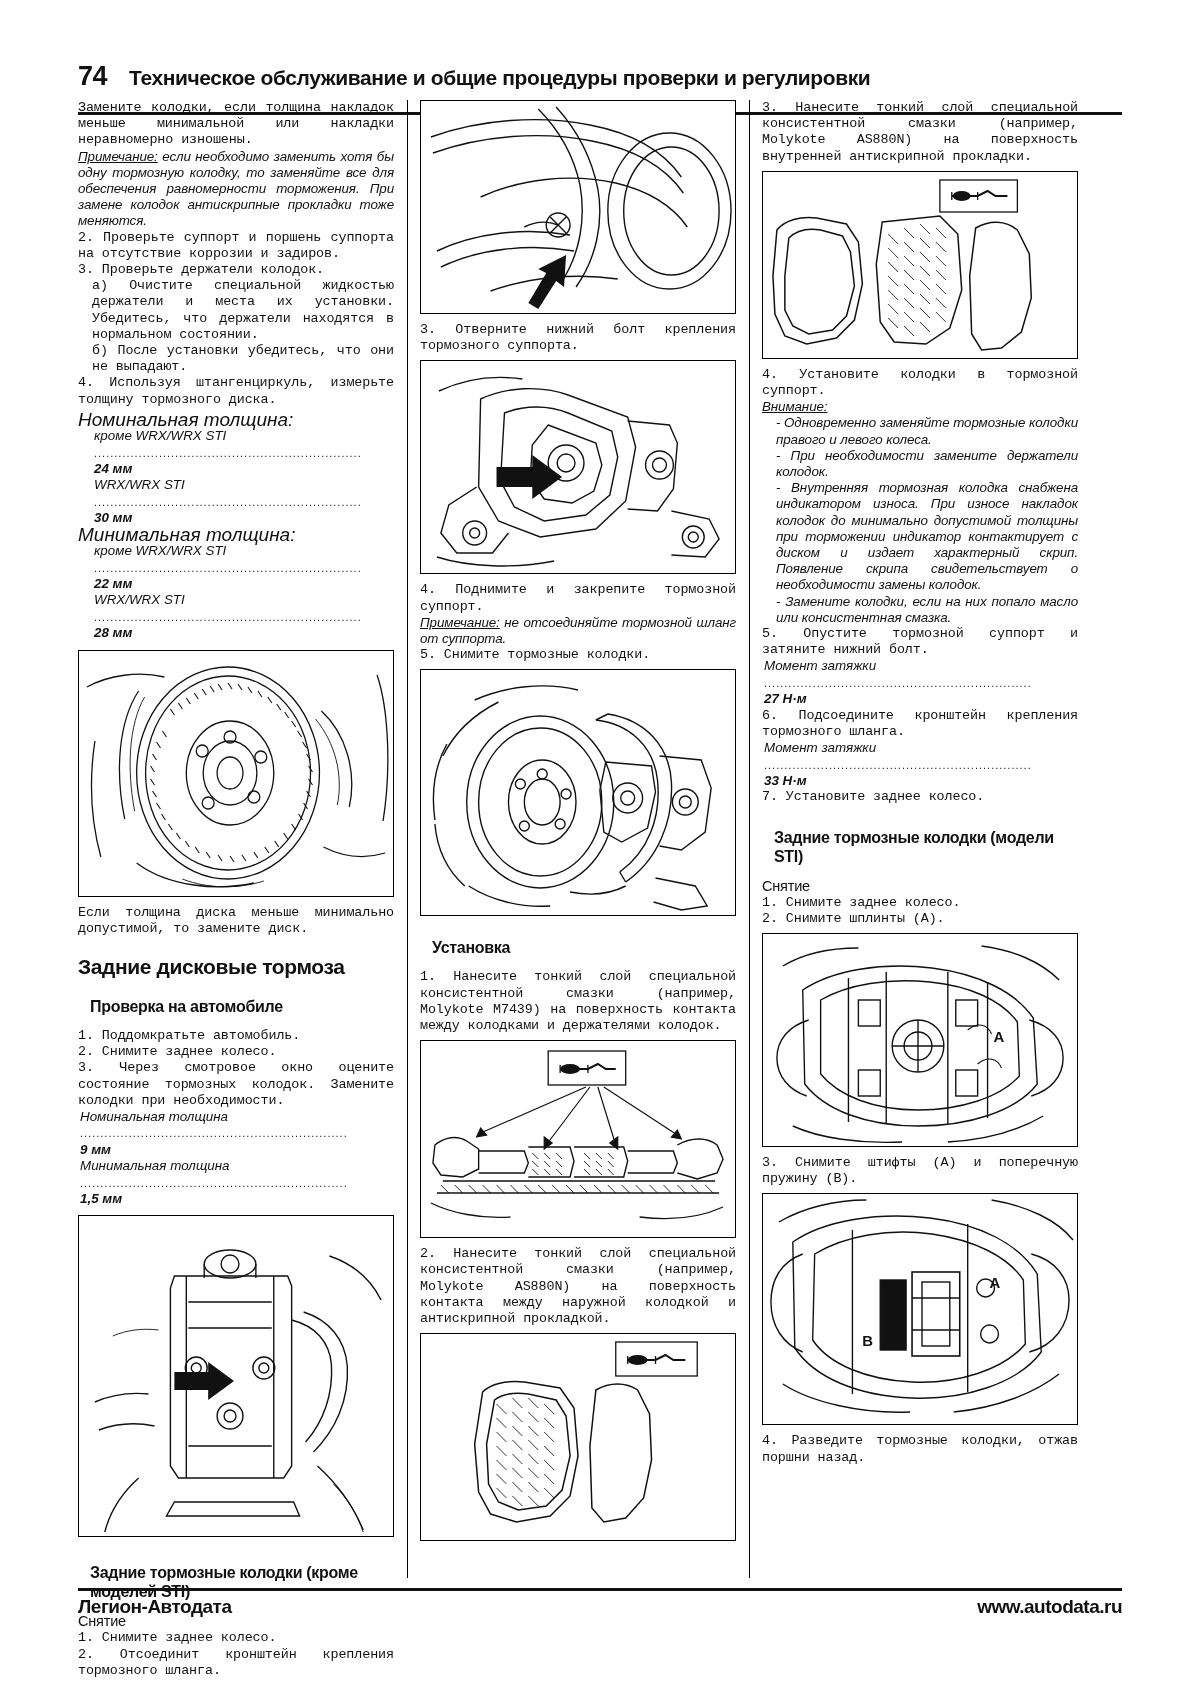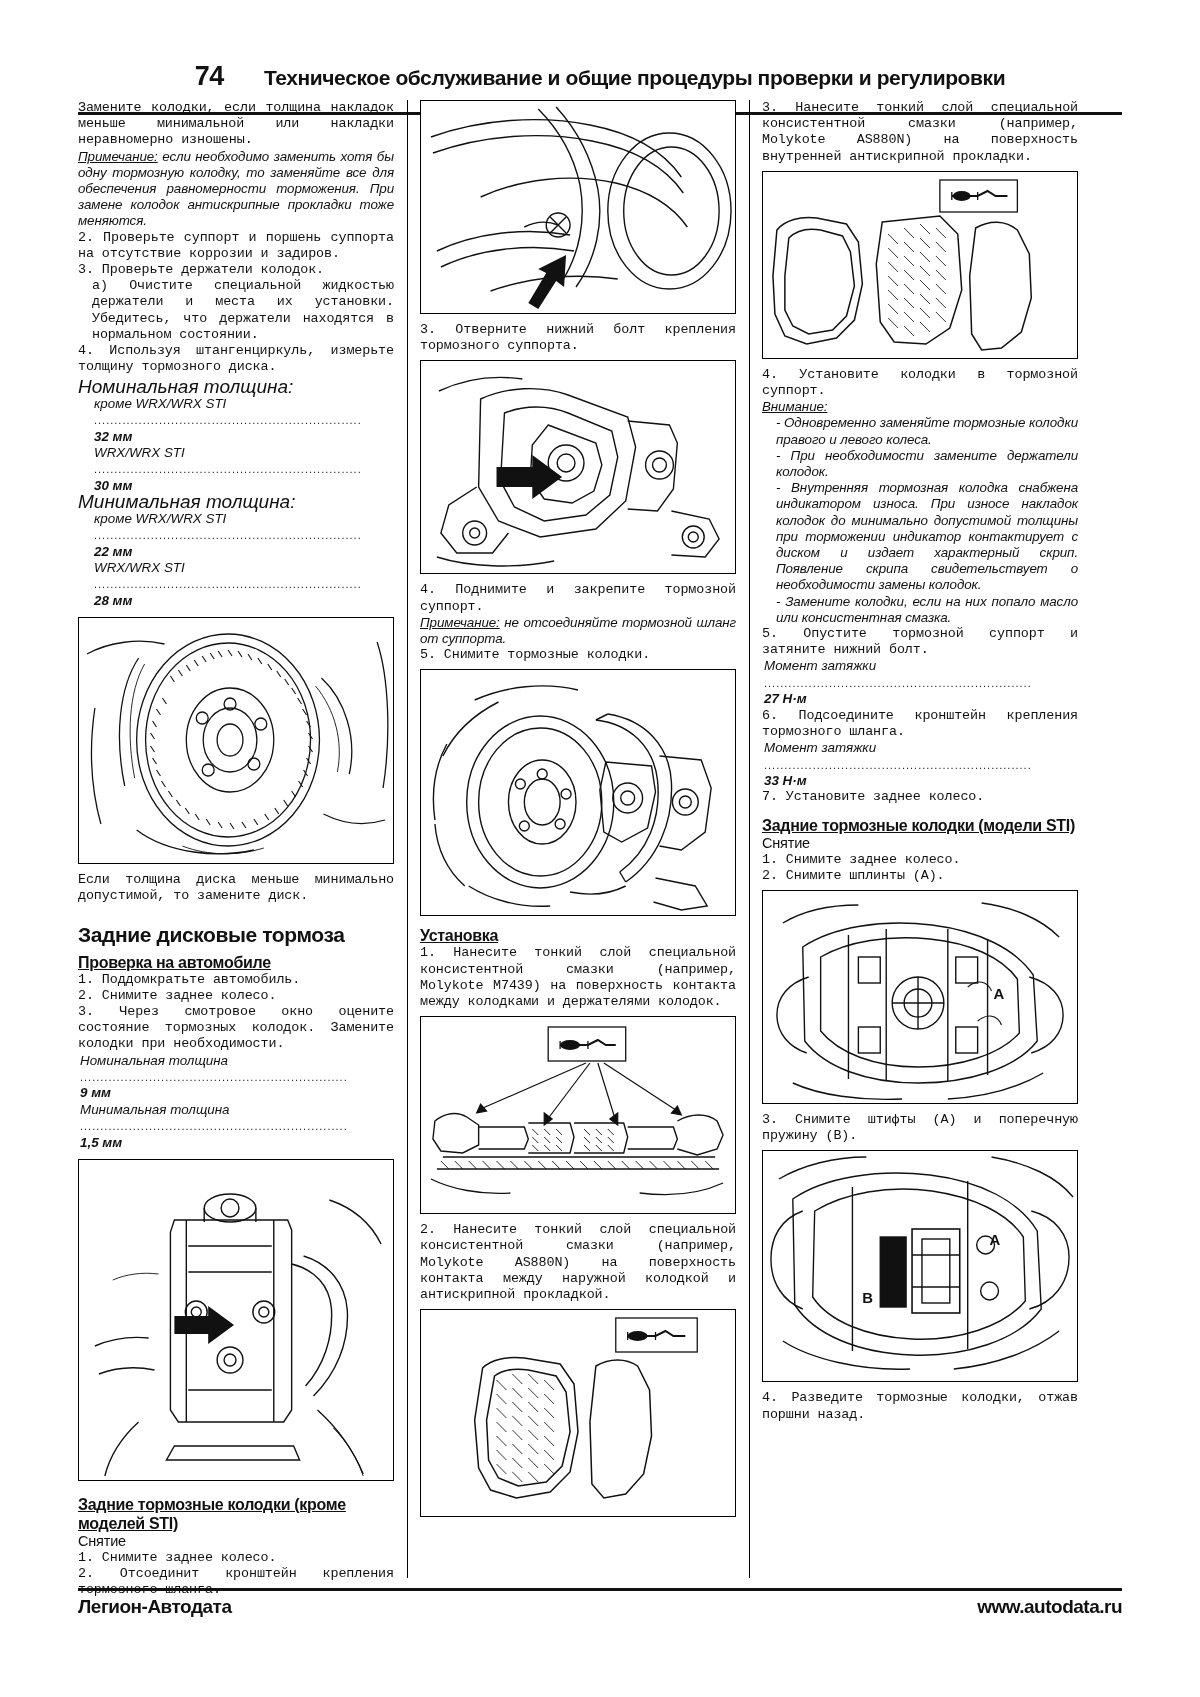--- a/index.html
+++ b/index.html
@@ -9,22 +9,22 @@
     font-family:"Liberation Sans","DejaVu Sans",sans-serif;
     color:#111;
     -webkit-font-smoothing:none;
   }
   .page{position:relative;width:1200px;height:1697px;box-sizing:border-box;
         padding:0;overflow:hidden;background:#fff;}
 
   
   .header{
     position:absolute;left:78px;top:48px;width:1044px;height:44px;
-    display:flex;align-items:flex-end;gap:40px;
-    border-bottom:3px solid #111;padding-bottom:20px;justify-content:center;
+    display:flex;align-items:flex-end;gap:22px;
+    border-bottom:3px solid #111;padding-bottom:20px;
   }
   .header .pgnum{font-size:27px;font-weight:bold;letter-spacing:-0.5px;}
   .header .htitle{font-size:21px;font-weight:bold;letter-spacing:-0.4px;
                   padding-bottom:2px;}
 
   
   .cols{position:absolute;left:78px;top:100px;width:1044px;height:1480px;
         display:flex;gap:0;}
   .col{width:316px;position:relative;}
   .col.mid{margin-left:26px;}
@@ -59,23 +59,22 @@
               margin:0 2px;color:#222;}
   .spec .val{flex:0 0 auto;font-weight:bold;font-style:italic;}
   .spec.ind{padding-left:14px;}
   .spechdr{font-style:italic;font-size:19px;line-height:16.4px;margin:0;}
 
   h2.sec{
     font-size:21px;line-height:24px;font-weight:bold;margin:0;
     letter-spacing:-0.4px;
   }
   h3.sub{
-    font-size:16px;line-height:19px;font-weight:bold;margin:0;
+    font-size:16px;line-height:19px;font-weight:bold;margin:12px;
     letter-spacing:-0.3px;
-    text-decoration:underline;
   }
   h4.sub2{
     font-size:14.5px;line-height:17px;font-weight:normal;margin:0;
     letter-spacing:-0.2px;
   }
   .gap4{height:4px;}
   .gap6{height:6px;}
   .gap8{height:8px;}
   .gap10{height:10px;}
   .gap14{height:14px;}
@@ -108,28 +107,29 @@
 
     <div class="col left">
 
       <p class="t">Замените колодки, если толщина накладок меньше минимальной или накладки неравномерно изношены.</p>
 
       <p class="note"><span class="u">Примечание:</span><span> если необходимо заменить хотя бы одну тормозную колодку, то заменяйте все для обеспечения равномерности торможения. При замене колодок антискрипные прокладки тоже меняются.</span></p>
 
       <p class="t">2. Проверьте суппорт и поршень суппорта на отсутствие коррозии и задиров.</p>
       <p class="t">3. Проверьте держатели колодок.</p>
       <p class="t ind">а) Очистите специальной жидкостью держатели и места их установки. Убедитесь, что держатели находятся в нормальном состоянии.</p>
+      <p class="t ind">б) После установки убедитесь, что они не выпадают.</p>
       <p class="t">4. Используя штангенциркуль, измерьте толщину тормозного диска.</p>
 
       <div class="gap4"></div>
       <p class="spechdr">Номинальная толщина:</p>
       <p class="spec ind">
         <span class="lbl">кроме WRX/WRX STI</span>
         <span class="dots">..................................................................</span>
-        <span class="val">32 мм</span>
+        <span class="val">24 мм</span>
       </p>
       <p class="spec ind">
         <span class="lbl">WRX/WRX STI</span>
         <span class="dots">..................................................................</span>
         <span class="val">30 мм</span>
       </p>
       <p class="spechdr">Минимальная толщина:</p>
       <p class="spec ind">
         <span class="lbl">кроме WRX/WRX STI</span>
         <span class="dots">..................................................................</span>

